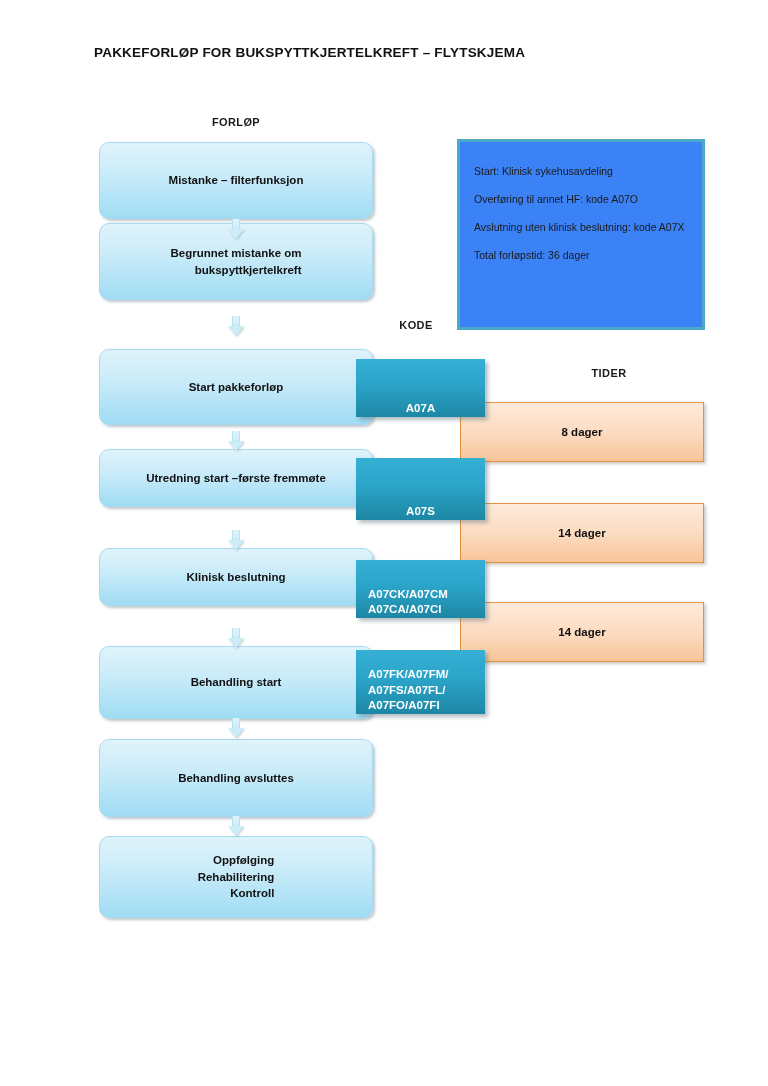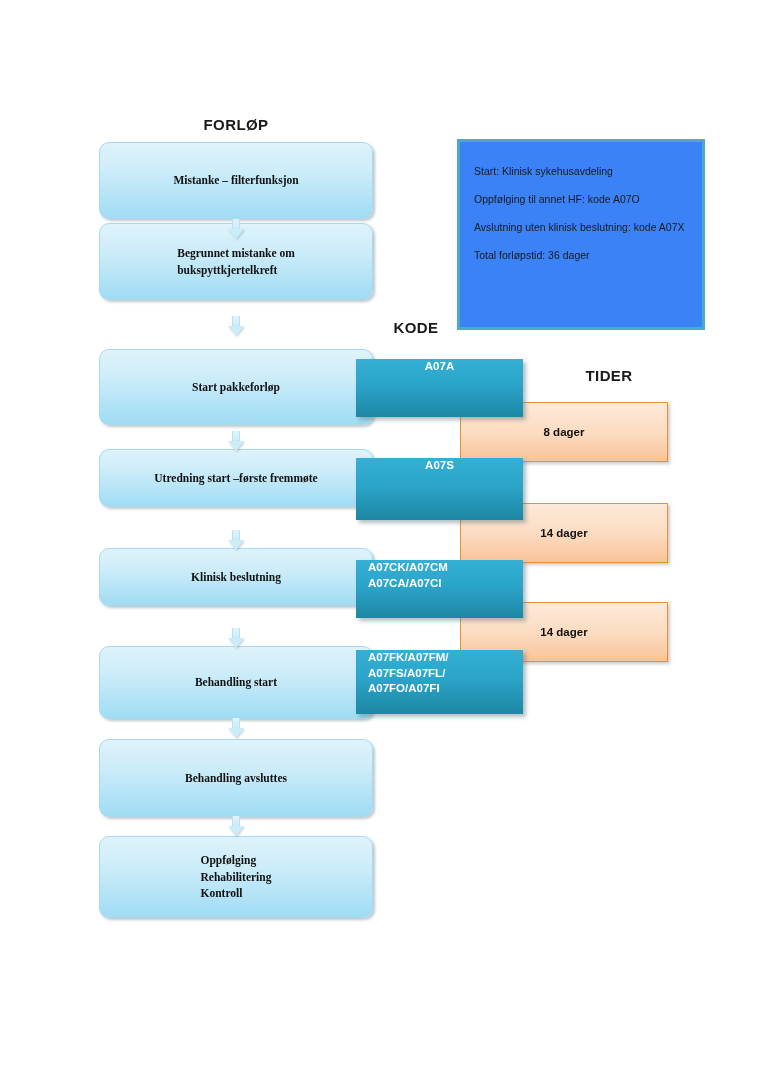--- a/index.html
+++ b/index.html
@@ -27,21 +27,21 @@
     font-size: 13.5px;
     font-weight: bold;
     letter-spacing: 0.2px;
     color: #111111;
     white-space: nowrap;
   }
 
   
   .col-header {
     position: absolute;
-    font-size: 15px;
+    font-size: 11px;
     font-weight: bold;
     color: #1a1a1a;
     letter-spacing: 0.4px;
     white-space: nowrap;
   }
   .col-header.forlop { left: 99px; top: 116px; width: 274px; text-align: center; }
   .col-header.kode   { left: 380px; top: 319px; width: 72px; text-align: center; }
   .col-header.tider  { left: 500px; top: 367px; width: 170px; text-align: center; padding-left: 24px; }
 
   
@@ -55,24 +55,23 @@
     box-shadow: 2px 2px 3px rgba(110,130,140,0.45);
     display: flex;
     align-items: center;
     justify-content: center;
     box-sizing: border-box;
   }
   .proc-label {
     font-size: 11.5px;
     font-weight: bold;
     color: #111111;
-    text-align: left;
+    text-align: right;
     line-height: 1.45;
     padding: 0 10px;
-    font-family: Liberation Serif, serif;
   }
 
   
   .arrow {
     position: absolute;
     left: 228px;
     width: 16px;
     height: 20px;
   }
   .arrow .shaft {
@@ -95,25 +94,25 @@
     border-left: 8px solid transparent;
     border-right: 8px solid transparent;
     border-top: 10px solid #cbecf9;
     filter: drop-shadow(1px 1px 1px rgba(110,130,140,0.4));
   }
 
   
   .code-box {
     position: absolute;
     left: 356px;
-    width: 167px;
+    width: 129px;
     background: linear-gradient(to bottom, #35afd4 0%, #2ba4c9 45%, #1d87a4 100%);
     box-shadow: 3px 3px 4px rgba(90,110,120,0.45);
     display: flex;
-    align-items: flex-start;
+    align-items: flex-end;
     justify-content: center;
     box-sizing: border-box;
   }
   .code-label {
     font-size: 11.5px;
     font-weight: bold;
     color: #ffffff;
     line-height: 1.35;
     text-align: center;
     padding: 0 6px;
@@ -123,21 +122,21 @@
   
   .time-col-line {
     position: absolute;
     left: 460px;
     width: 1.5px;
     background: #e8943c;
   }
   .time-box {
     position: absolute;
     left: 460px;
-    width: 208px;
+    width: 244px;
     border: 1px solid #e2913e;
     background: linear-gradient(to bottom, #fdead8 0%, #fcdcc2 50%, #f8c499 100%);
     box-shadow: 2px 2px 3px rgba(140,120,105,0.4);
     display: flex;
     align-items: center;
     justify-content: center;
     box-sizing: border-box;
   }
   .time-label {
     font-size: 11.5px;
@@ -164,20 +163,21 @@
     margin-bottom: 13px;
     max-width: 215px;
   }
   .info-line:last-child { margin-bottom: 4px; }
 </style>
 </head>
 <body>
 
 <div id="page">
 
+  <div class="doc-title">PAKKEFORLØP FOR BUKSPYTTKJERTELKREFT – FLYTSKJEMA</div>
 
   <div class="col-header forlop">FORLØP</div>
   <div class="col-header kode">KODE</div>
   <div class="col-header tider">TIDER</div>
 
   <div class="time-col-line" style="top:410px; height:282px;"></div>
 
   <div class="proc-box" style="top:142px; height:77px;">
     <div class="proc-label">Mistanke – filterfunksjon</div>
   </div>
@@ -263,18 +263,18 @@
 A07CA/A07CI</div>
   </div>
   <div class="code-box" style="top:650px; height:64px;">
     <div class="code-label left-align" style="white-space:pre-line;">A07FK/A07FM/
 A07FS/A07FL/
 A07FO/A07FI</div>
   </div>
 
   <div class="info-box">
     <div class="info-line">Start: Klinisk sykehusavdeling</div>
-    <div class="info-line">Oppfølging til annet HF: kode A07O</div>
+    <div class="info-line">Overføring til annet HF: kode A07O</div>
     <div class="info-line">Avslutning uten klinisk beslutning: kode A07X</div>
     <div class="info-line">Total forløpstid: 36 dager</div>
   </div>
 
 </div>
 
 </body></html>

